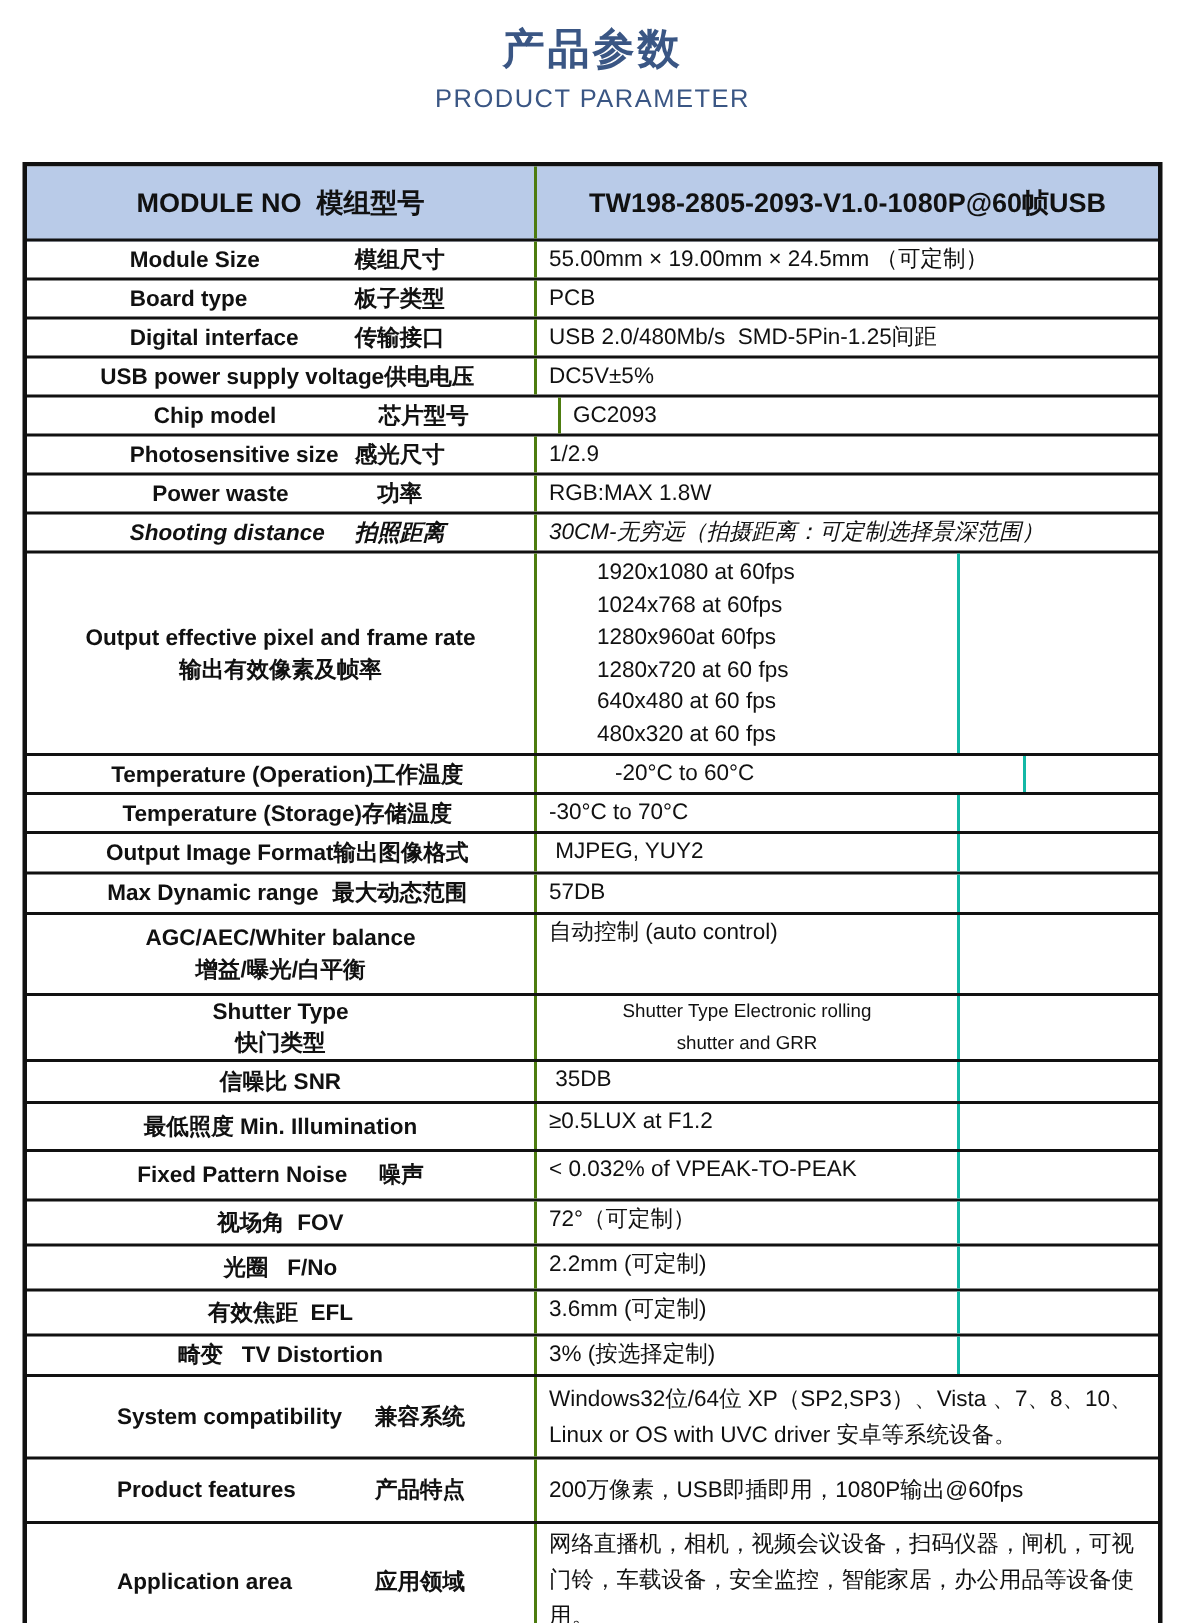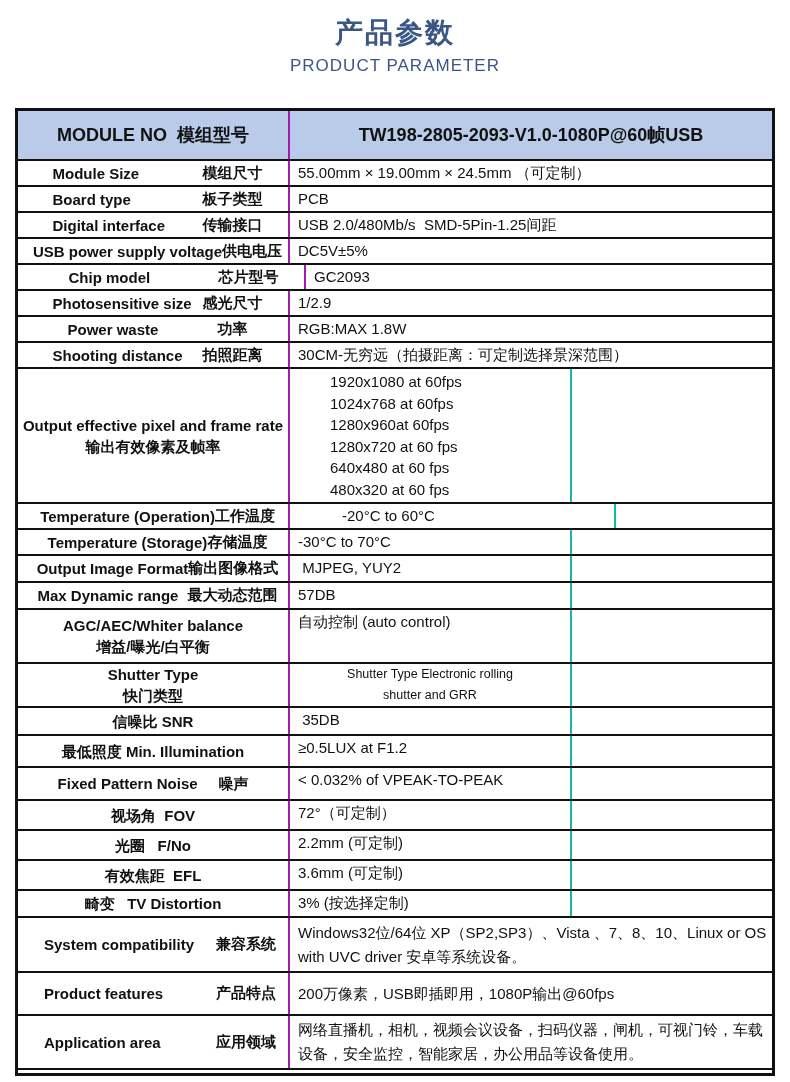--- a/index.html
+++ b/index.html
@@ -17,21 +17,21 @@
     text-align:center; margin-top:4px;
     font-size:17px; font-weight:400; color:#3a5684; letter-spacing:1px;
   }
   .spec-table {
     position:absolute; left:15px; top:108px; width:760px;
     border:3px solid #111; padding-bottom:3px; background:#fff;
   }
   .trow { display:flex; width:100%; border-bottom:2px solid #111; align-items:stretch; }
   .trow:last-child { border-bottom:2px solid #111; }
   .cell { display:flex; flex-direction:column; justify-content:center; }
-  .c1 { width:272px; border-right:2px solid #a21caf; font-weight:700; font-size:15px; }
+  .c1 { width:340px; border-right:2px solid #4d7c0f; font-weight:700; font-size:15px; }
   .c2 { flex:1; font-size:15px; padding:2px 8px; align-items:flex-start; }
   .c2.bordered { flex:none; width:282px; border-right:2px solid #14b8a6;justify-content:space-between; }
   .c3 { flex:1; }
   
   .thead { min-height:50px; background:#b9cbe8; }
   .thead .c1 { align-items:center; justify-content:center; font-size:18px; }
   .thead .c2 { align-items:center; justify-content:center; font-size:18px; font-weight:700; padding:0; }
   
   .c1.split { flex-direction:row; align-items:center; padding-left:9px; }
   .c1.split .en { min-width:150px; }
@@ -116,21 +116,21 @@
       </div>
       <div class="trow" style="min-height: 25px;">
         <div class="cell c1 split">
           <span class="en">Power waste</span>
           <span class="zh">功率</span>
         </div>
         <div class="cell c2">
           <div class="vline">RGB:MAX 1.8W</div>
         </div>
       </div>
-      <div class="trow" style="min-height: 25px;">
+      <div class="trow" style="min-height: 25px; font-style: italic;">
         <div class="cell c1 split">
           <span class="en">Shooting distance</span>
           <span class="zh">拍照距离</span>
         </div>
         <div class="cell c2">
           <div class="vline">30CM-无穷远（拍摄距离：可定制选择景深范围）</div>
         </div>
       </div>
       <div class="trow" style="min-height: 132px;">
         <div class="cell c1 center">

